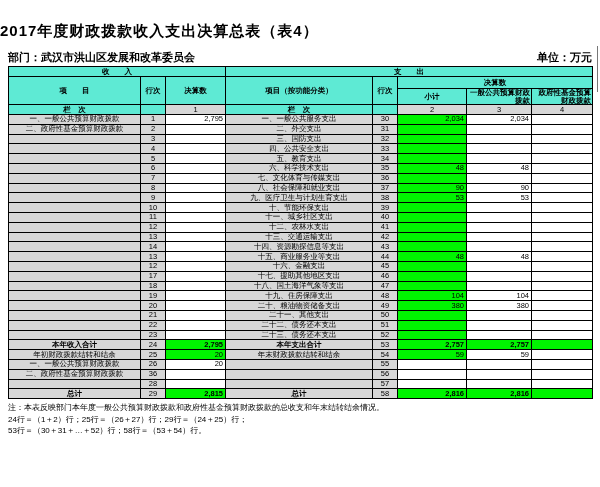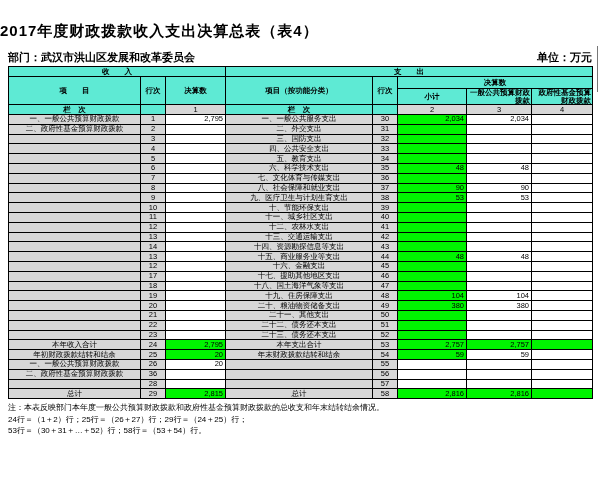--- a/index.html
+++ b/index.html
@@ -31,21 +31,21 @@
   thead tr.rC { height:15px; }
   thead tr.rD { height:10px; }
   thead .wrap { white-space:normal; line-height:1.0; padding:0 1px;text-align:right; }
   thead .colnum { font-weight:normal; background:#d7d7d7; }
   tbody tr { height:9.8px; }
   td.gray { background:#d7d7d7; }
   td.lbl  { text-align:center; }
   td.ctr  { text-align:center; }
   td.num  { text-align:right; }
   td.green{ background:#00f400; }
-  td.bold { font-weight:normal; }
+  td.bold { font-weight:bold; }
   .notes { margin:3px 8px 0 8px; font-size:8px; line-height:1.45; }
   .notes div { white-space:nowrap; }
   .page-edge {
     position:absolute; right:2px; top:24px; width:1px; height:46px;
     background:#777;
   }
 </style>
 </head>
 <body>
 

